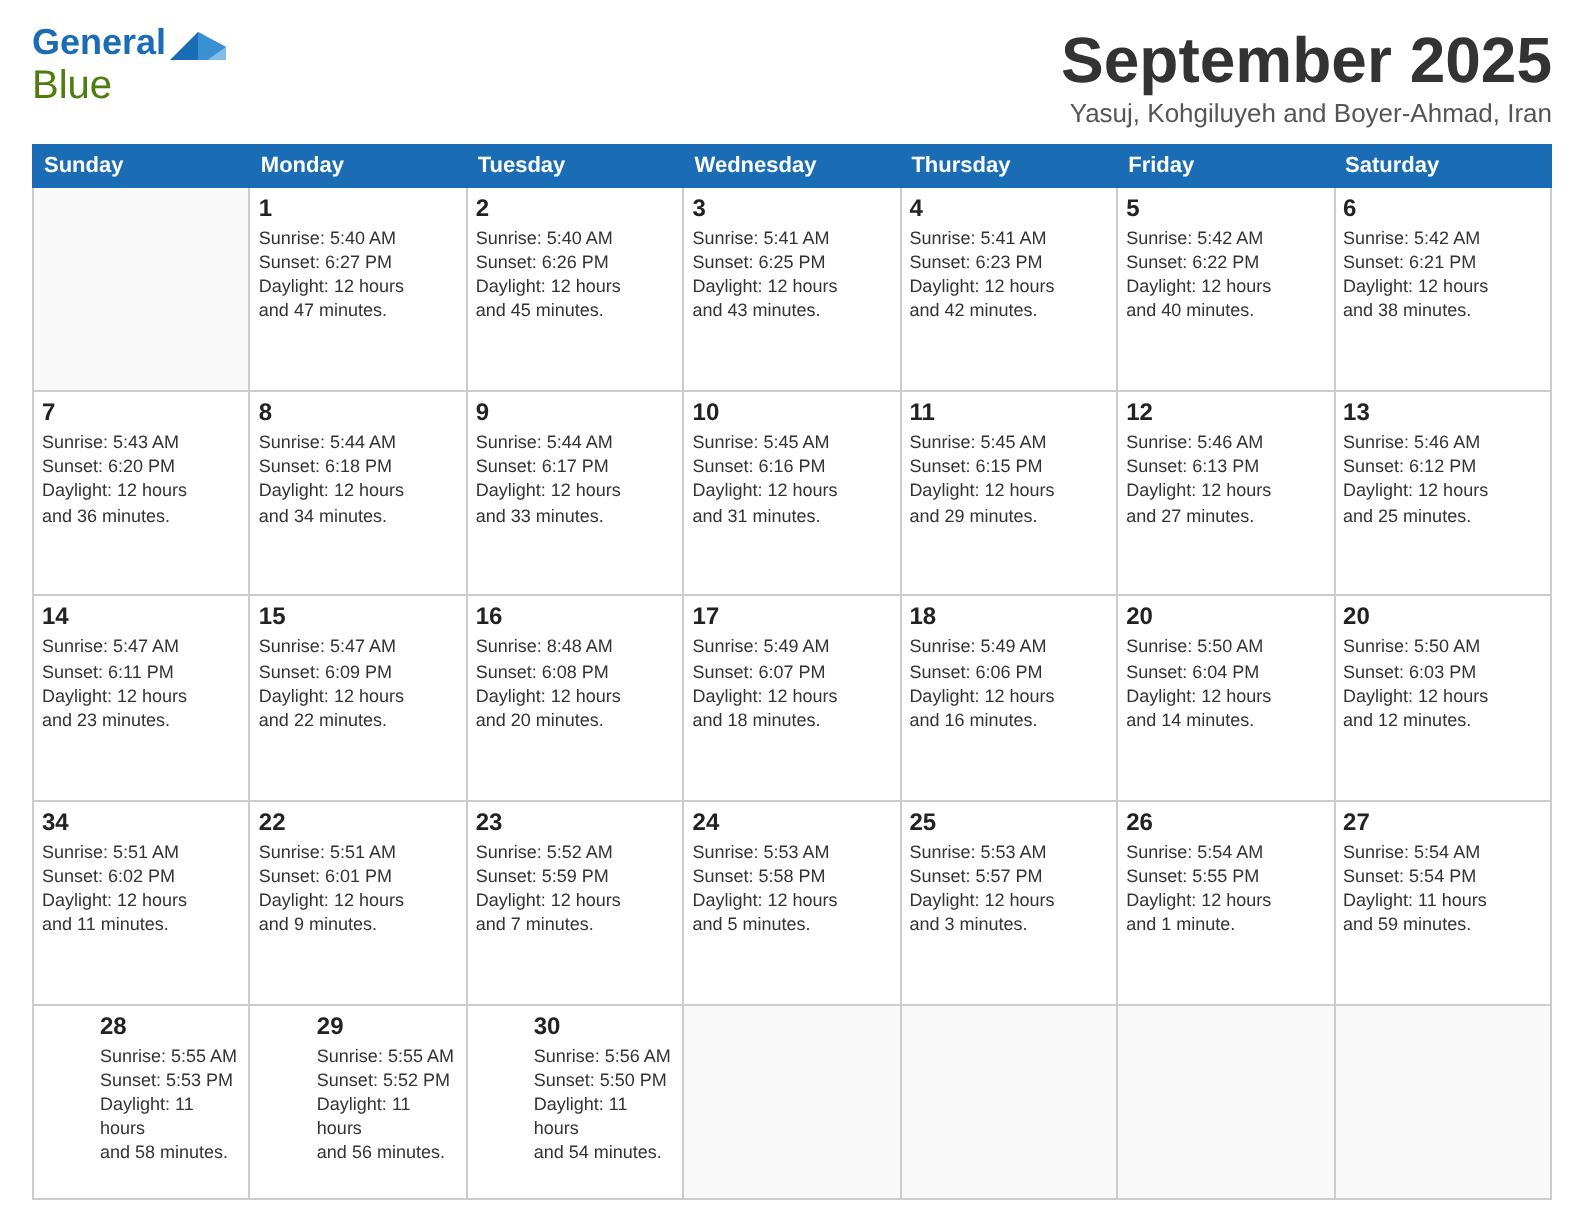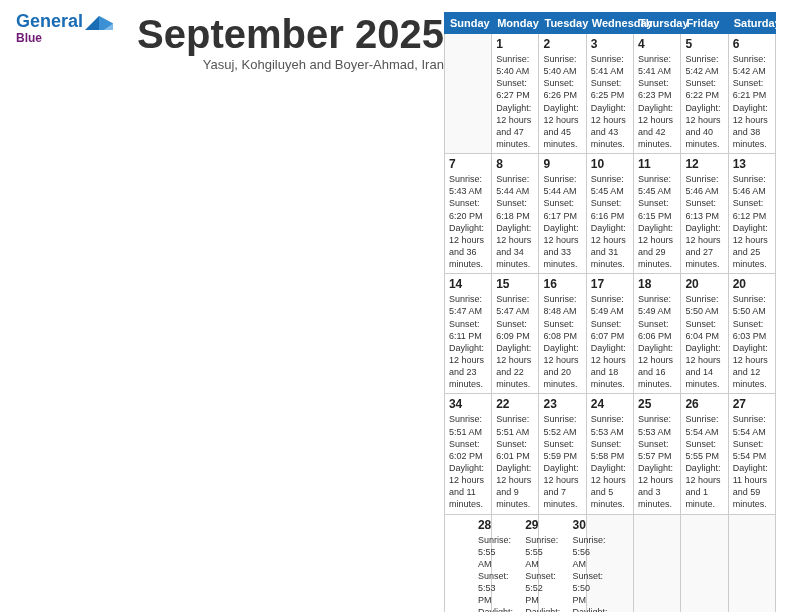--- a/index.html
+++ b/index.html
@@ -8,21 +8,21 @@
       height: 612px;
       font-family: Arial, sans-serif;
       background: #fff;
       overflow: hidden;
     }
     .page {
       width: 792px;
       height: 612px;
       padding: 12px 16px;
       display: flex;
-      flex-direction: row;
+      flex-direction: column;
     }
     .header {
       display: flex;
       align-items: flex-start;
       justify-content: space-between;
       margin-bottom: 8px;
     }
     .logo {
       display: flex;
       flex-direction: column;
@@ -40,21 +40,21 @@
     .logo-icon {
       width: 28px;
       height: 14px;
       margin-left: 48px;
       margin-top: -4px;
     }
     .title-block {
       text-align: right;
     }
     .month-title {
-      font-size: 40px;
+      font-size: 32px;
       font-weight: bold;
       color: #333;
       margin-left: 24px;
     }
     .subtitle {
       font-size: 13px;
       color: #555;
     }
     .calendar {
       flex: 1;
@@ -108,21 +108,21 @@
     <div class="logo">
       <div style="display:flex;align-items:center;">
         <span class="logo-text">
           <span>General</span>
         </span>
         <svg class="logo-icon" viewBox="0 0 30 15" style="margin-left:2px;margin-top:2px;">
           <polygon points="0,15 15,0 30,8 20,15" fill="#1a6db5"></polygon>
           <polygon points="15,0 30,8 30,15 15,15" fill="#4a9ee0" opacity="0.7"></polygon>
         </svg>
       </div>
-      <span class="logo-text" style="color:#701a75;font-size:12px;font-weight:bold;">Blue</span>
+      <span class="logo-text" style="color:#4d7c0f;font-size:20px;font-weight:normal;">Blue</span>
     </div>
     <div class="title-block">
       <div class="month-title">September 2025</div>
       <div class="subtitle">Yasuj, Kohgiluyeh and Boyer-Ahmad, Iran</div>
     </div>
   </div>
 
   <table class="calendar">
     <thead>
       <tr>

